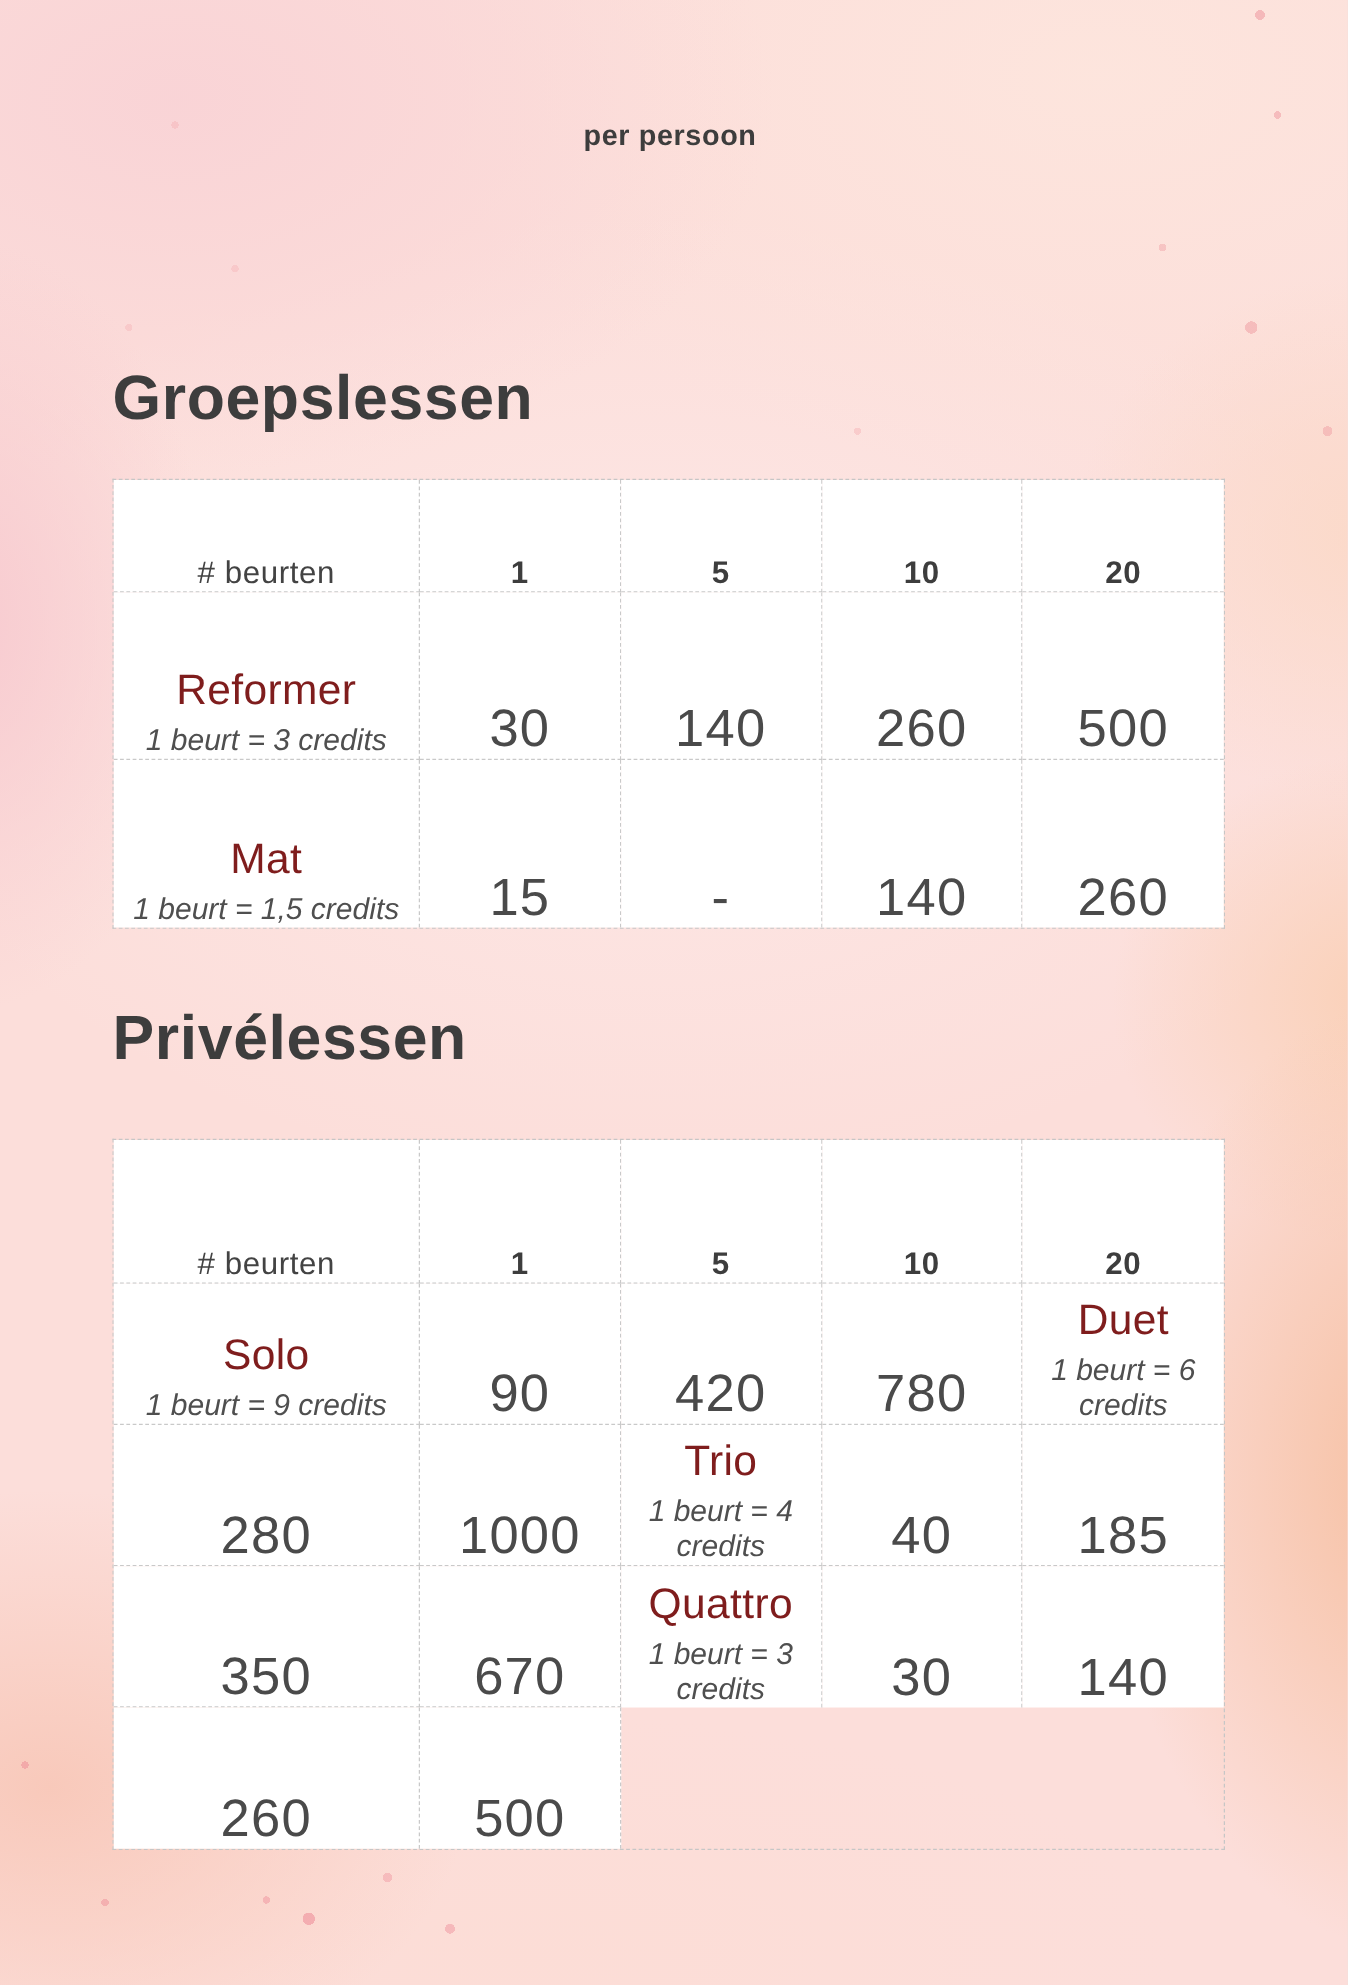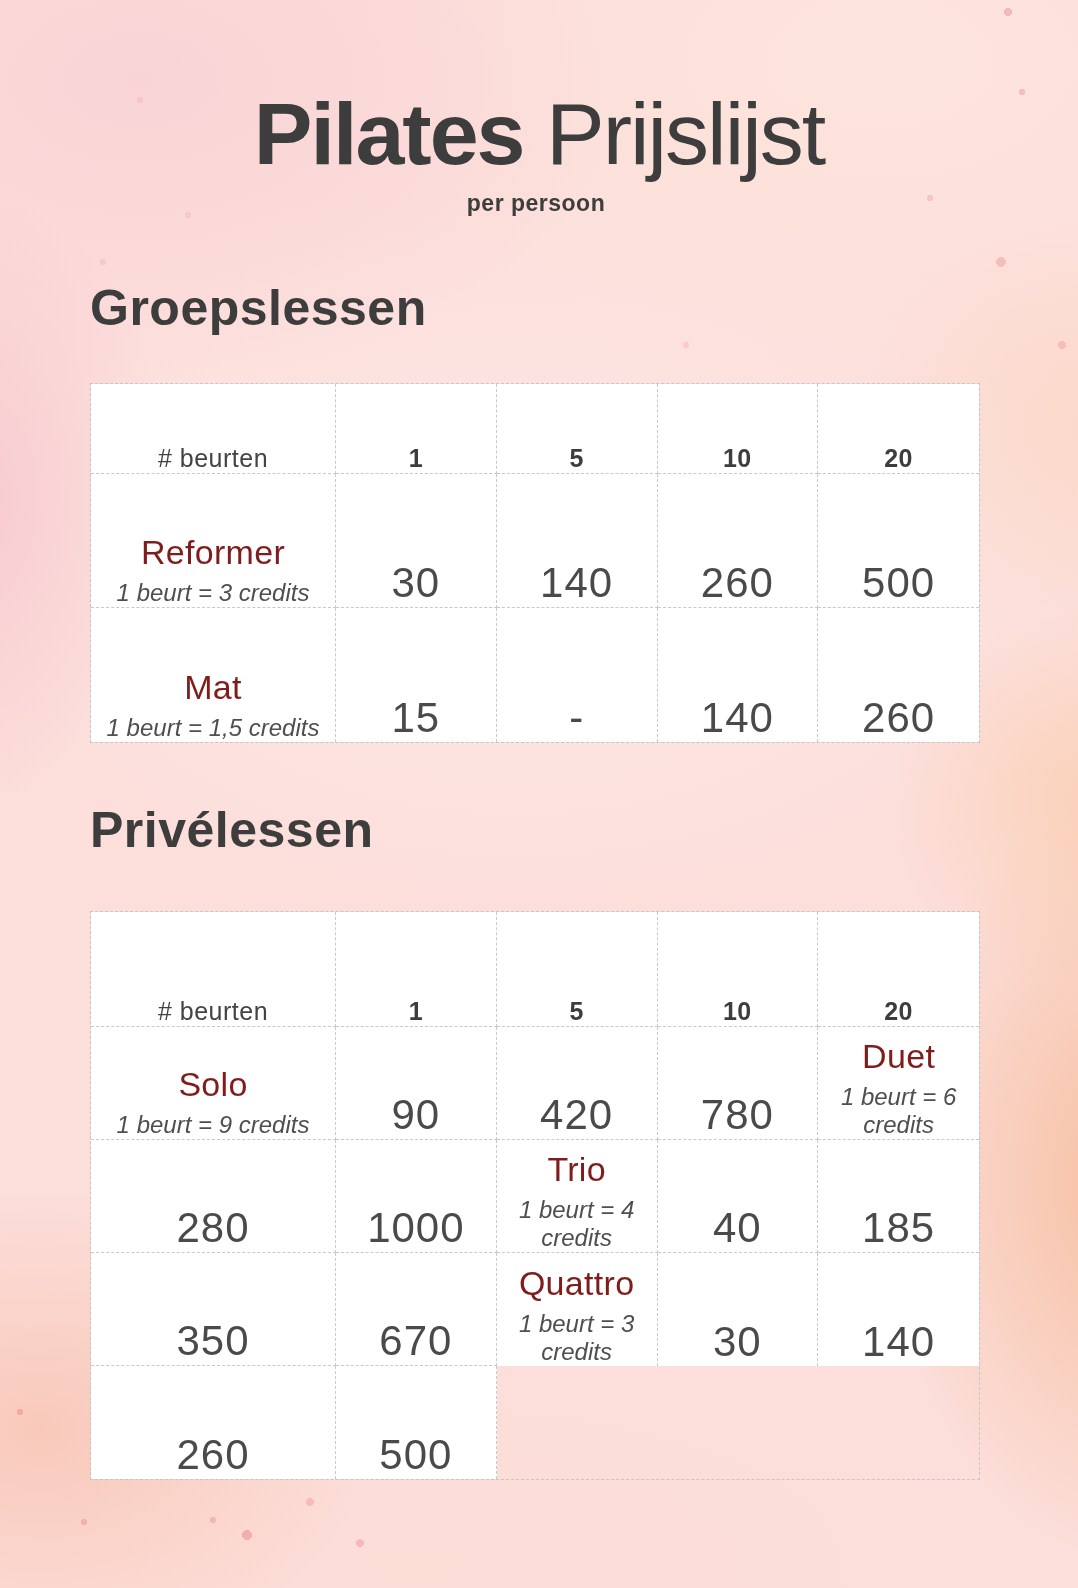--- a/index.html
+++ b/index.html
@@ -75,21 +75,21 @@
   .section-heading {
     position:absolute;
     left:90px;
     margin:0;
     font-size:50px;
     font-weight:700;
     letter-spacing:0.5px;
     line-height:1.15;
     color:#3d3d3d;
   }
-  .heading-1 { top:280px;text-align:right; }
+  .heading-1 { top:290px;text-align:right; }
   .heading-2 { top:802px; }
 
   
   .price-table {
     position:absolute;
     left:90px;
     width:888px;
     display:grid;
     grid-template-columns:245px 1fr 1fr 1fr 1fr;
     border:1px dashed #c6c6c6;
@@ -117,22 +117,20 @@
   .row-note { margin-top:7px; font-size:24px; font-style:italic; font-weight:400; color:#4f4f4f; }
 
   .value { font-size:42px; font-weight:400; color:#4a4a4a; letter-spacing:1px; }
 </style>
 </head>
 <body>
 
 <div class="page">
 
   <header class="title-block">
-    <h1 class="title"><span class="title-bold">Pilates</span>
-      <span class="title-light">Prijslijst</span></h1>
     <div class="subtitle">per persoon</div>
   </header>
 
   <h2 class="section-heading heading-1">Groepslessen</h2>
 
   <div class="price-table table-1">
     <div class="cell">
         <span class="head-label"># beurten</span>
       </div>
     <div class="cell">

